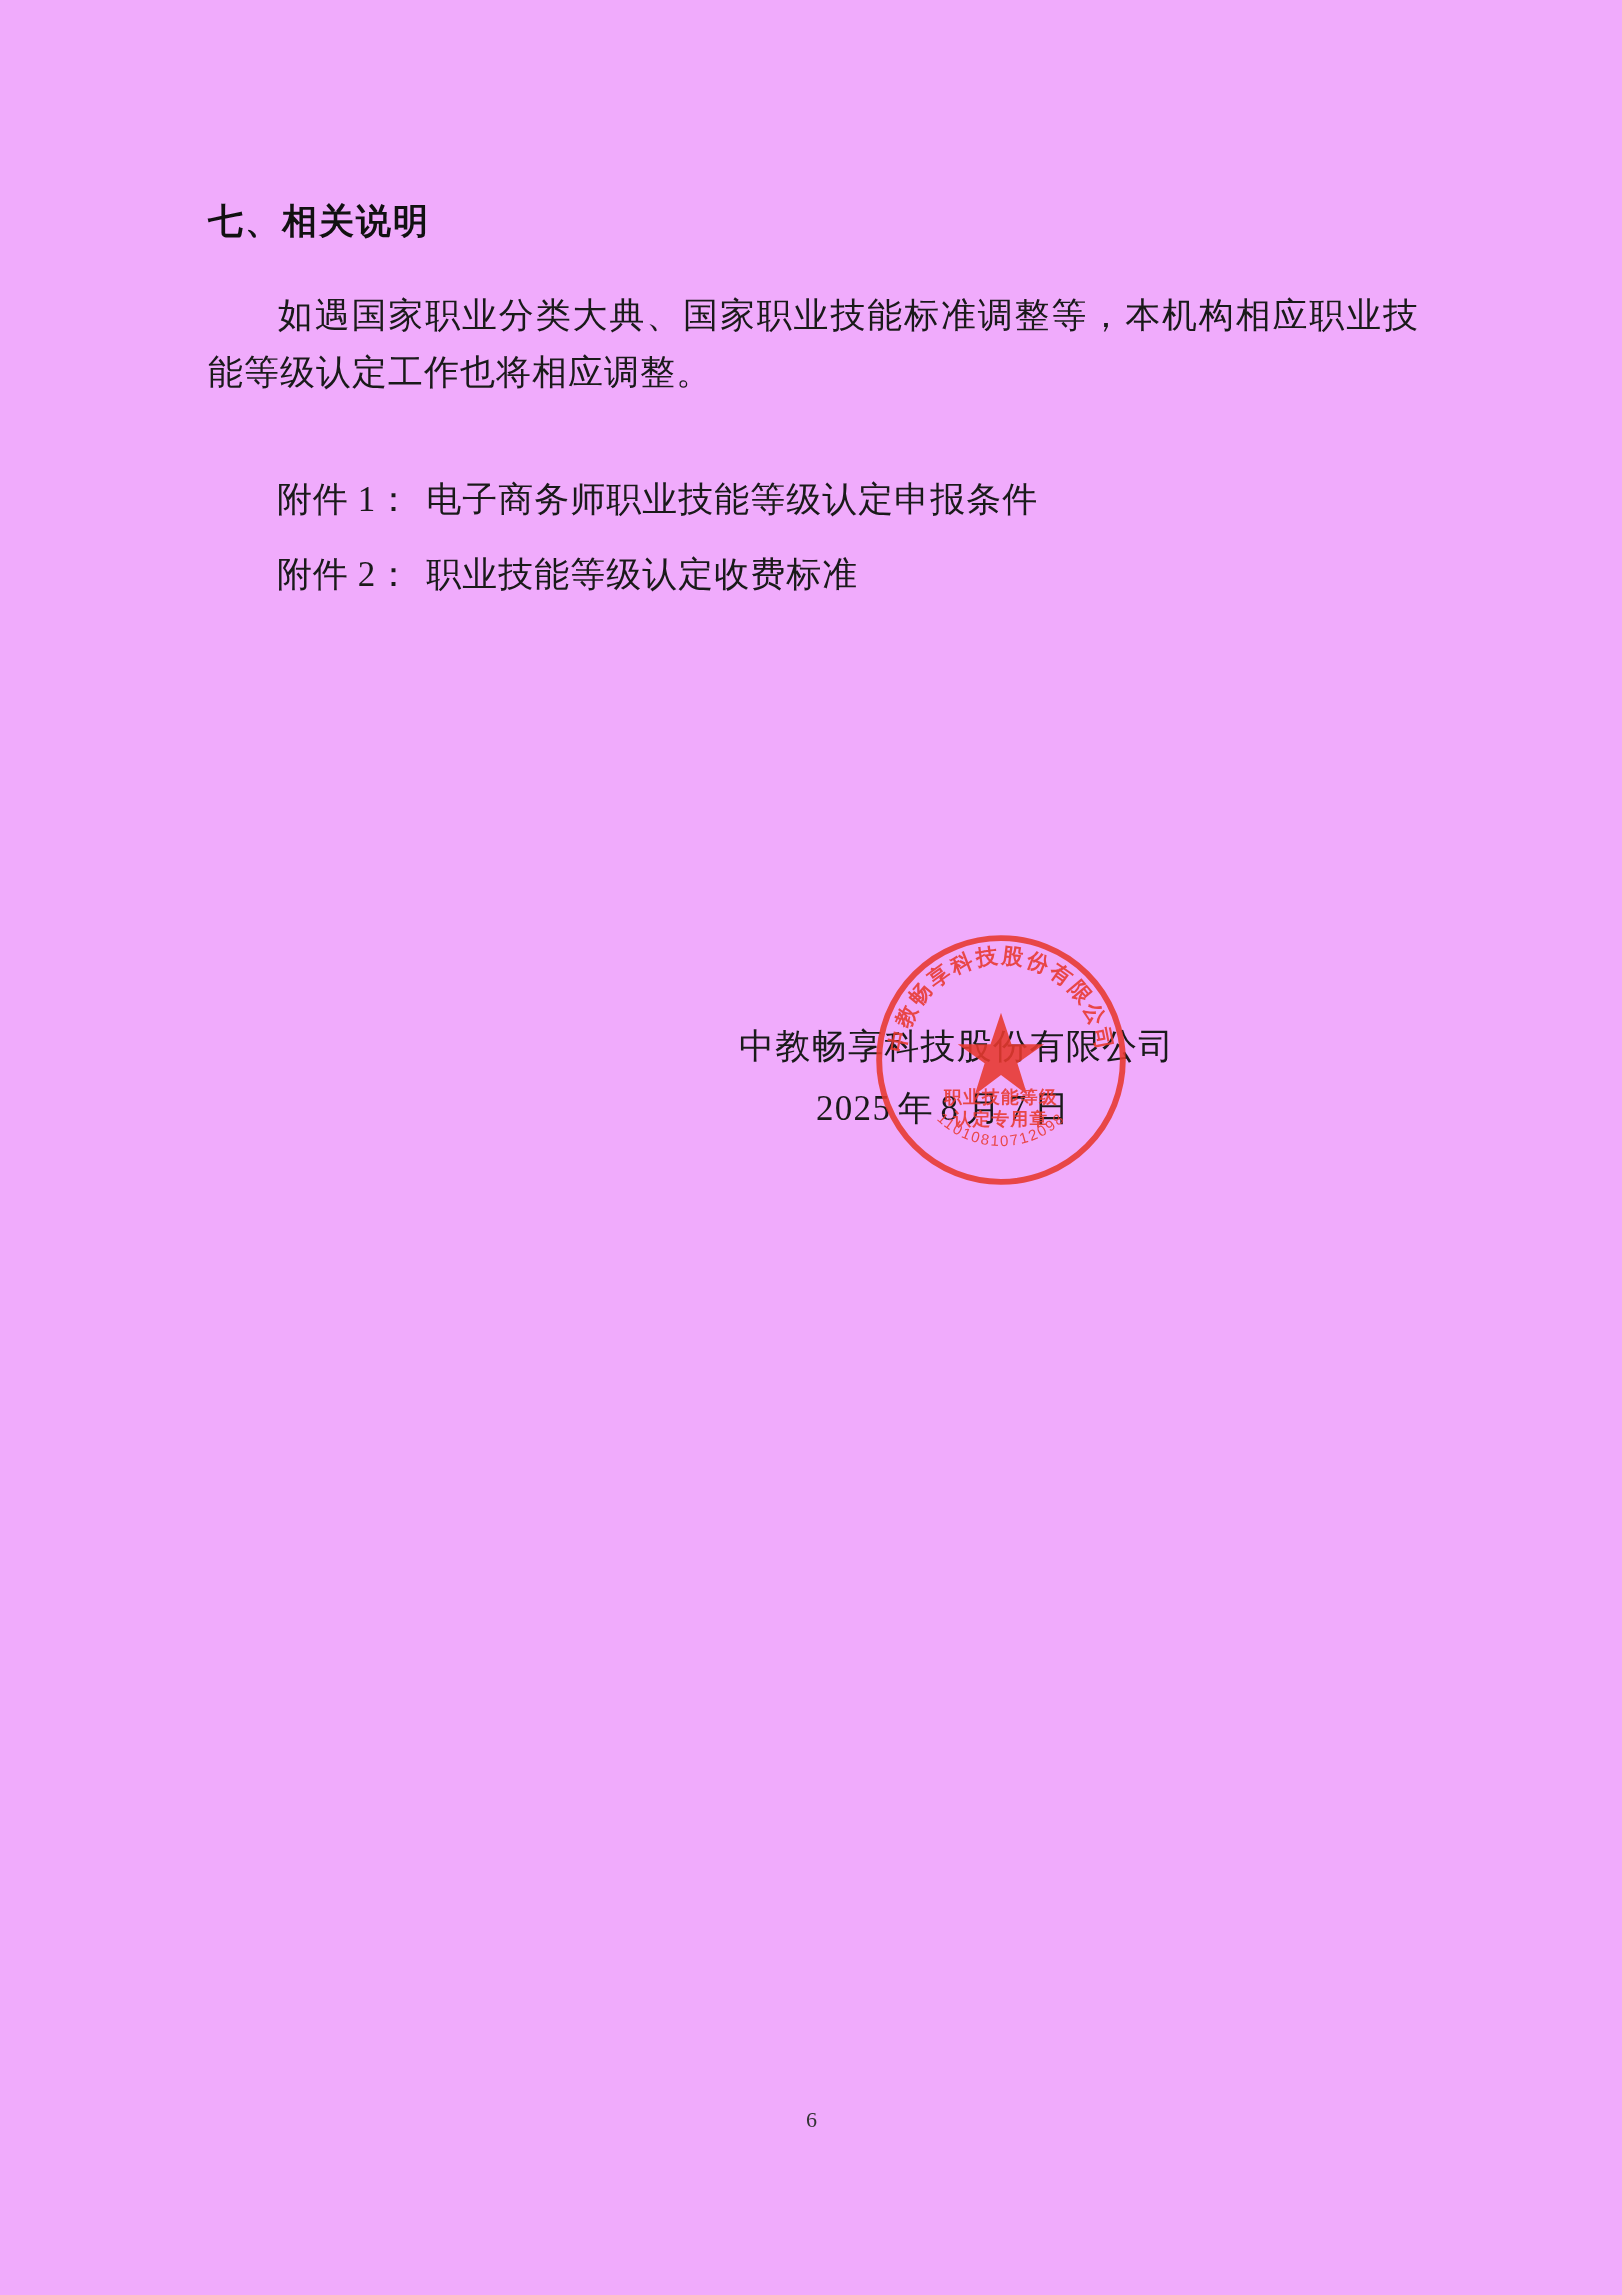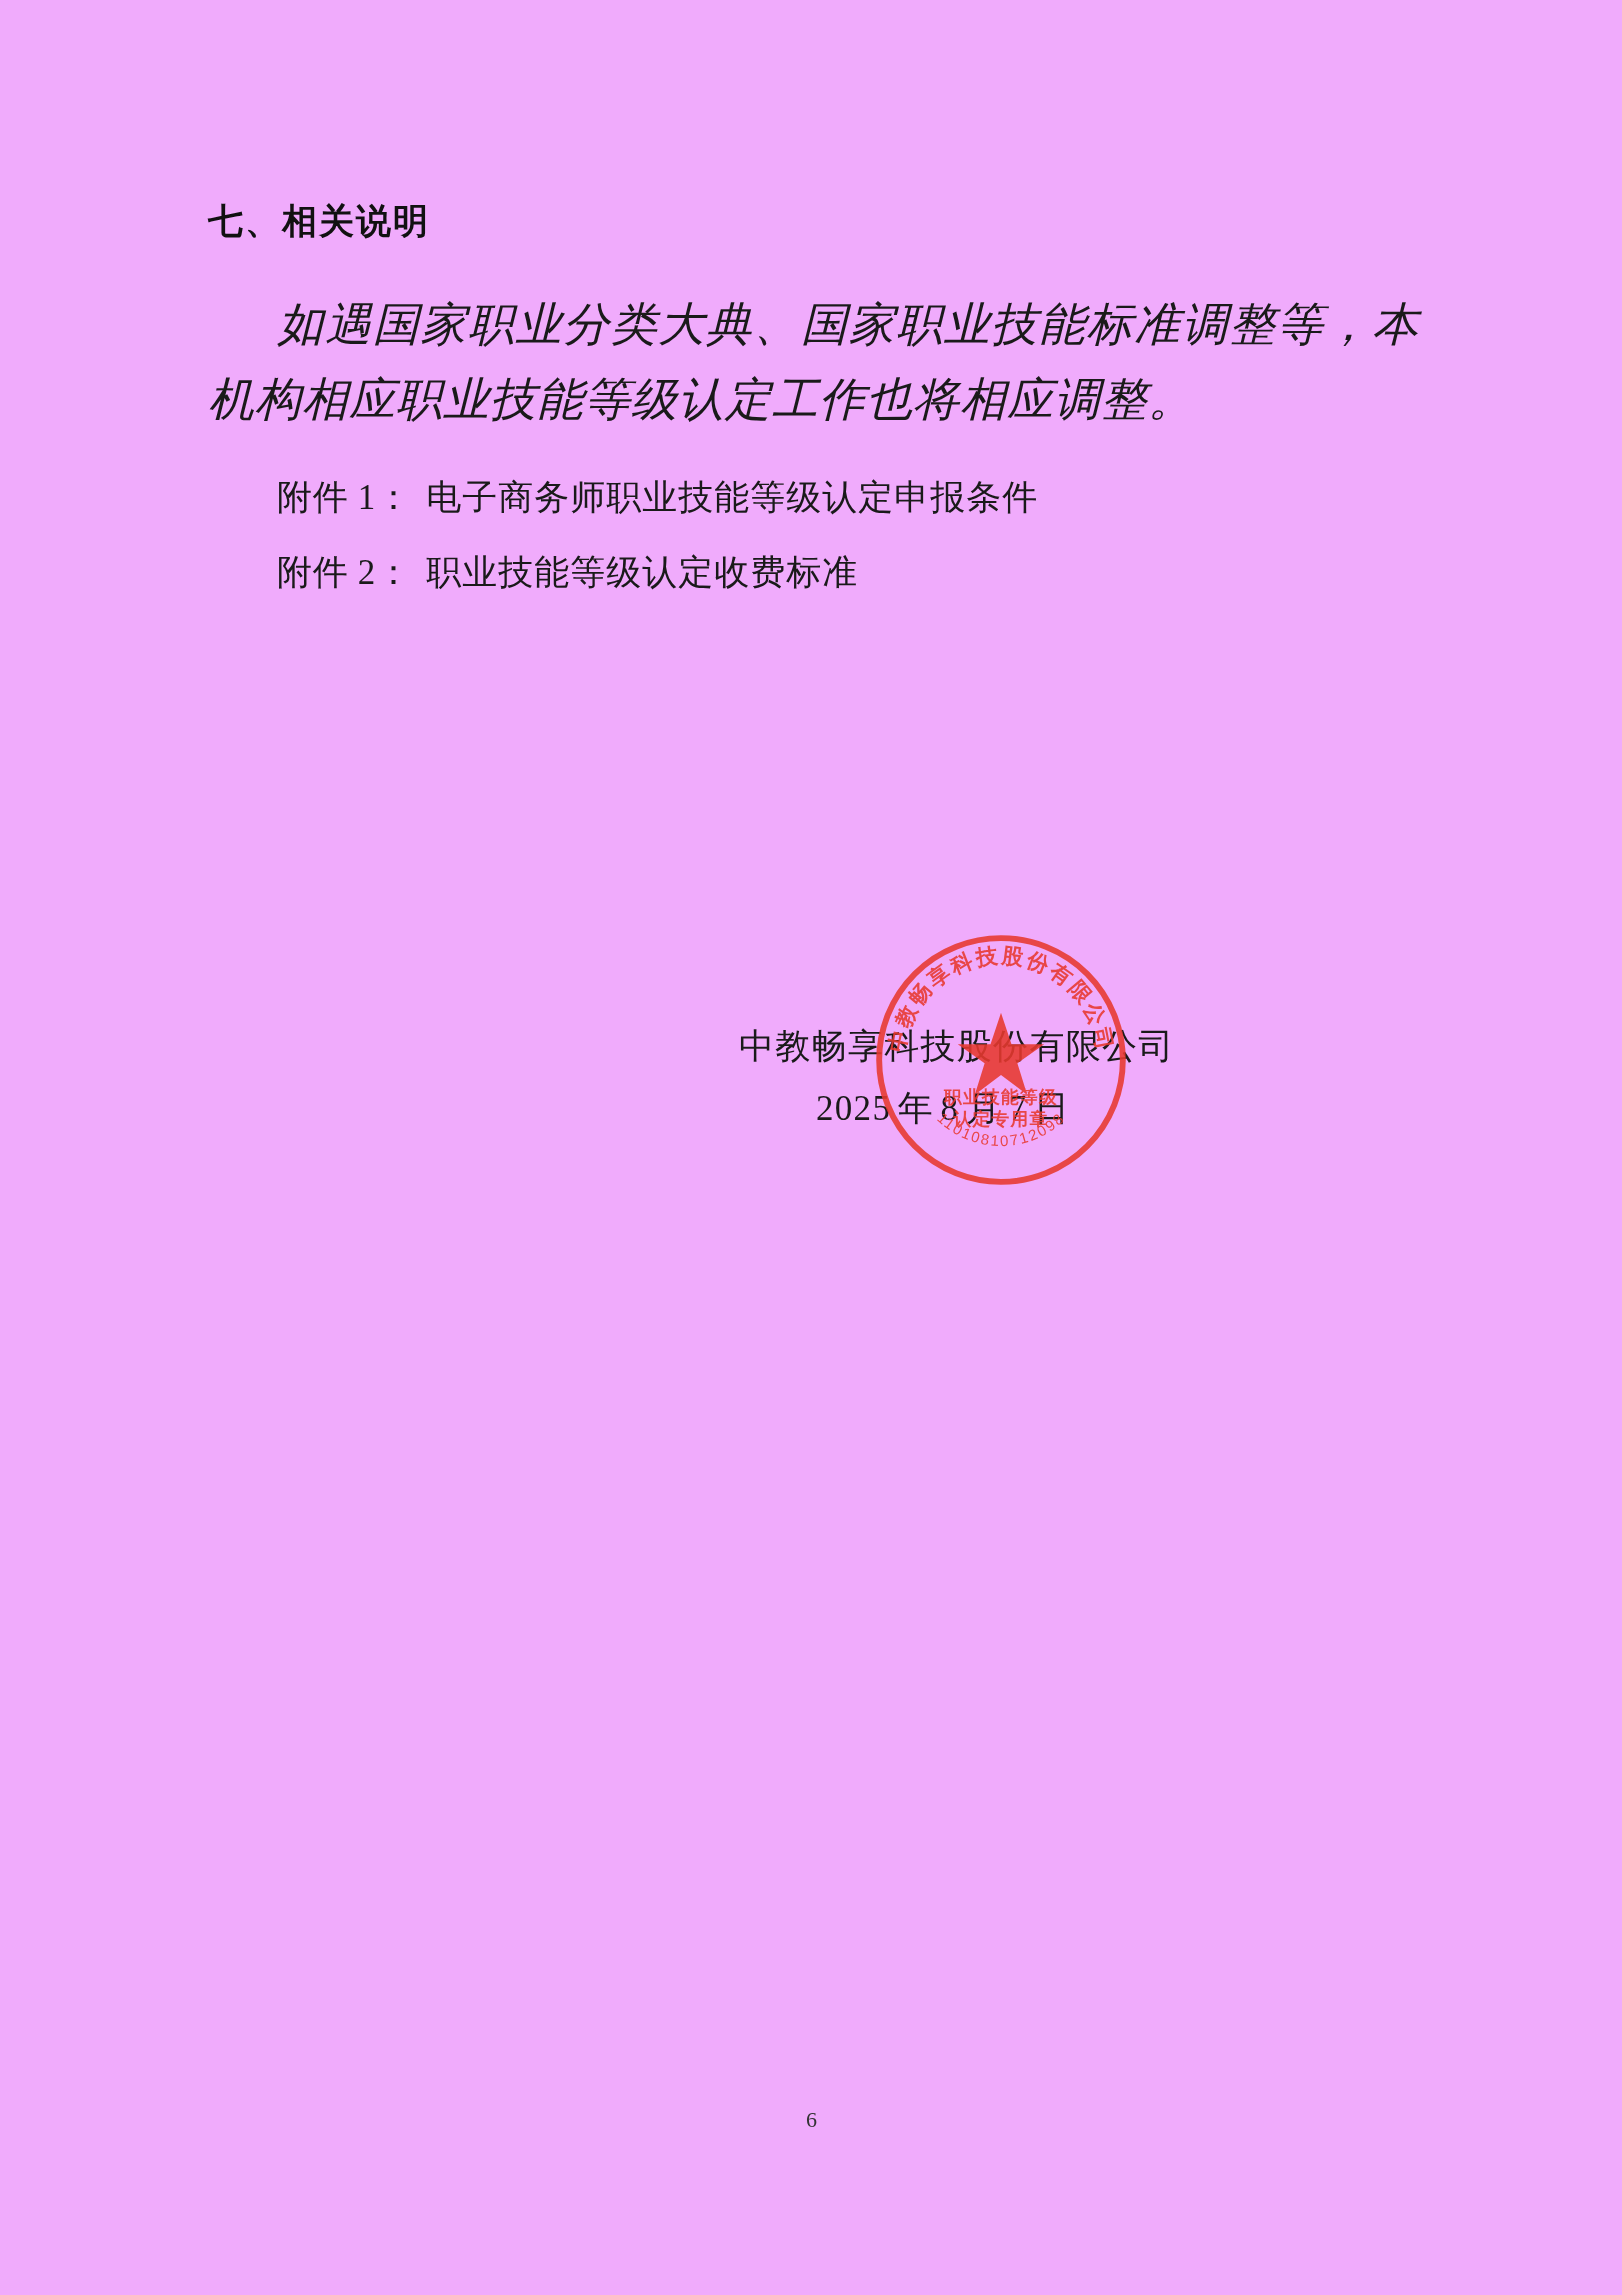--- a/index.html
+++ b/index.html
@@ -31,34 +31,33 @@
   .section-heading {
     font-family: "Liberation Sans", sans-serif;
     font-weight: bold;
     font-size: 35px;
     letter-spacing: 2px;
     line-height: 1.4;
     margin: 0 0 43px 0;
     color: #111111;
   }
   .body-para {
-    font-size: 46px;
+    font-size: 35px;
     line-height: 1.62;
     letter-spacing: 1px;
     margin: 0;
     text-align: justify;
     text-justify: inter-ideograph;
-    font-style: italic;
   }
   .body-para .indent {
     display: inline-block;
     width: 69px;
   }
   .attach-block {
-    margin-top: 33px;
+    margin-top: 71px;
   }
   .attach-line {
     font-size: 35px;
     line-height: 1.62;
     letter-spacing: 1px;
     margin: 0 0 18.3px 0;
     padding-left: 69px;
     white-space: nowrap;
   }
   .attach-line .label {

